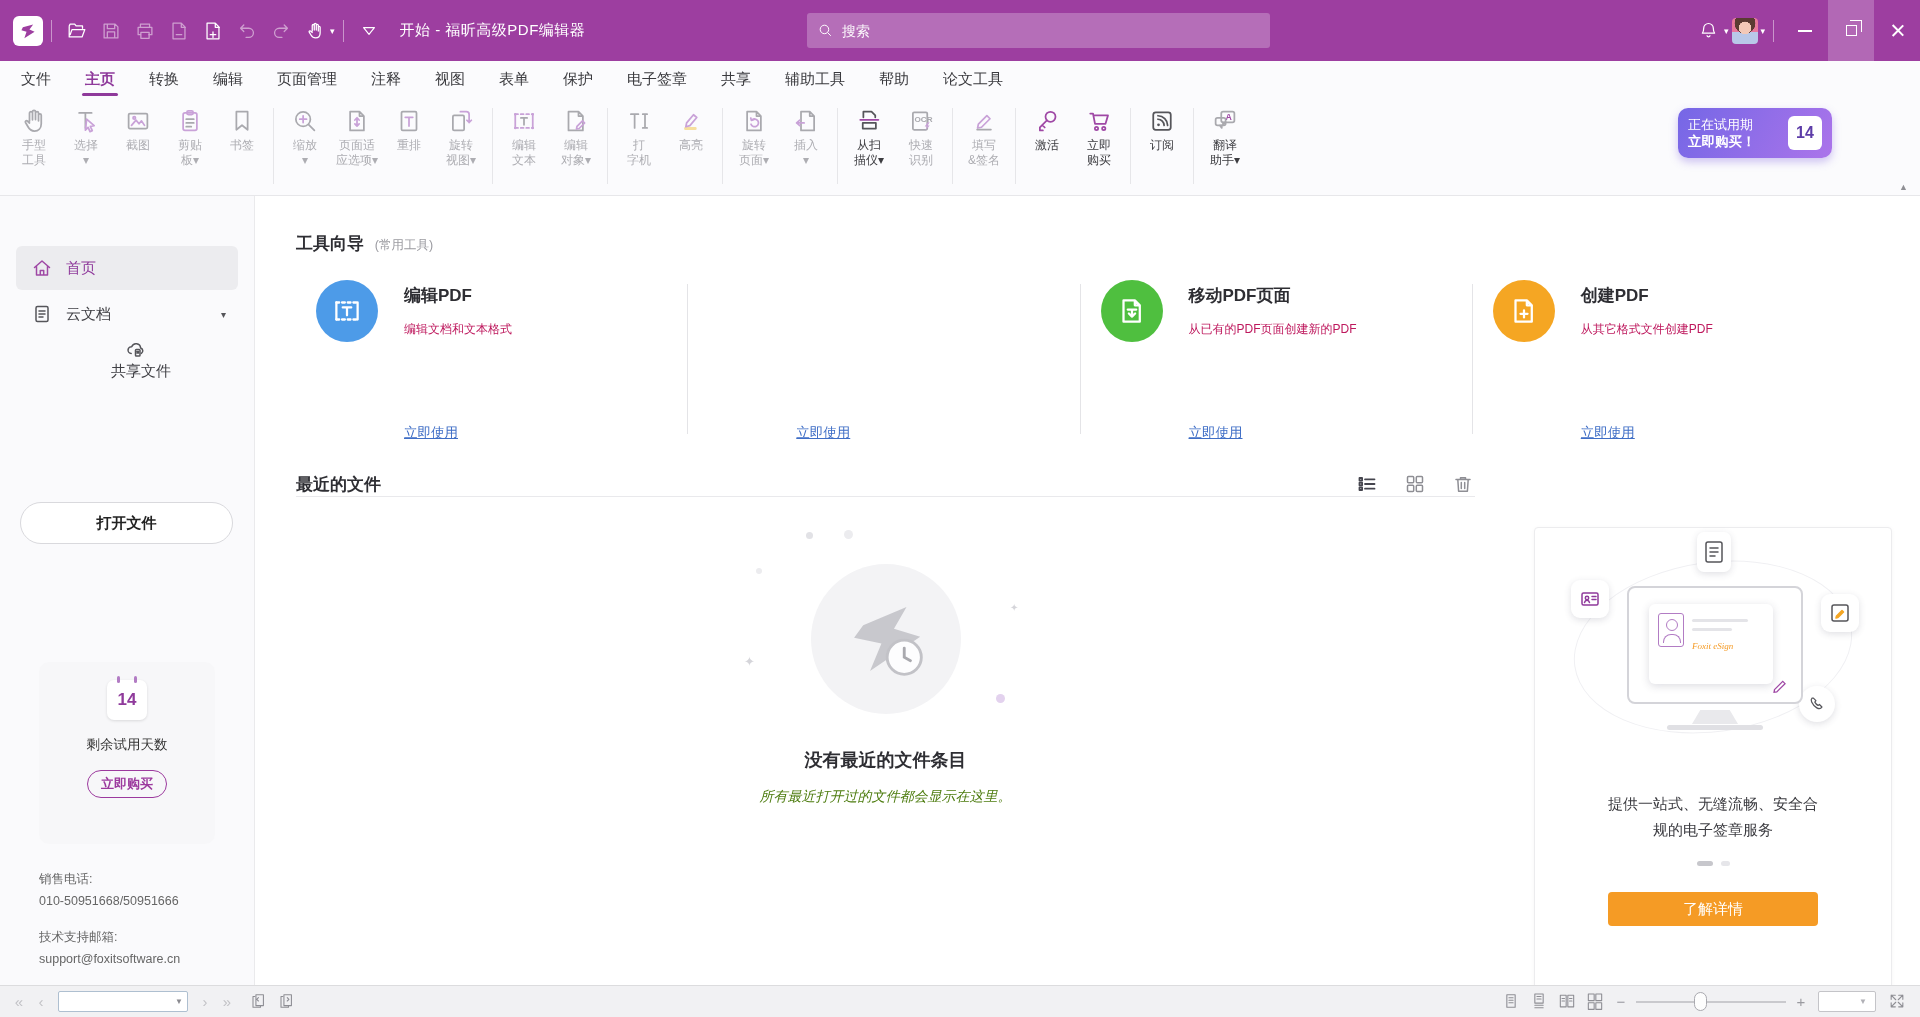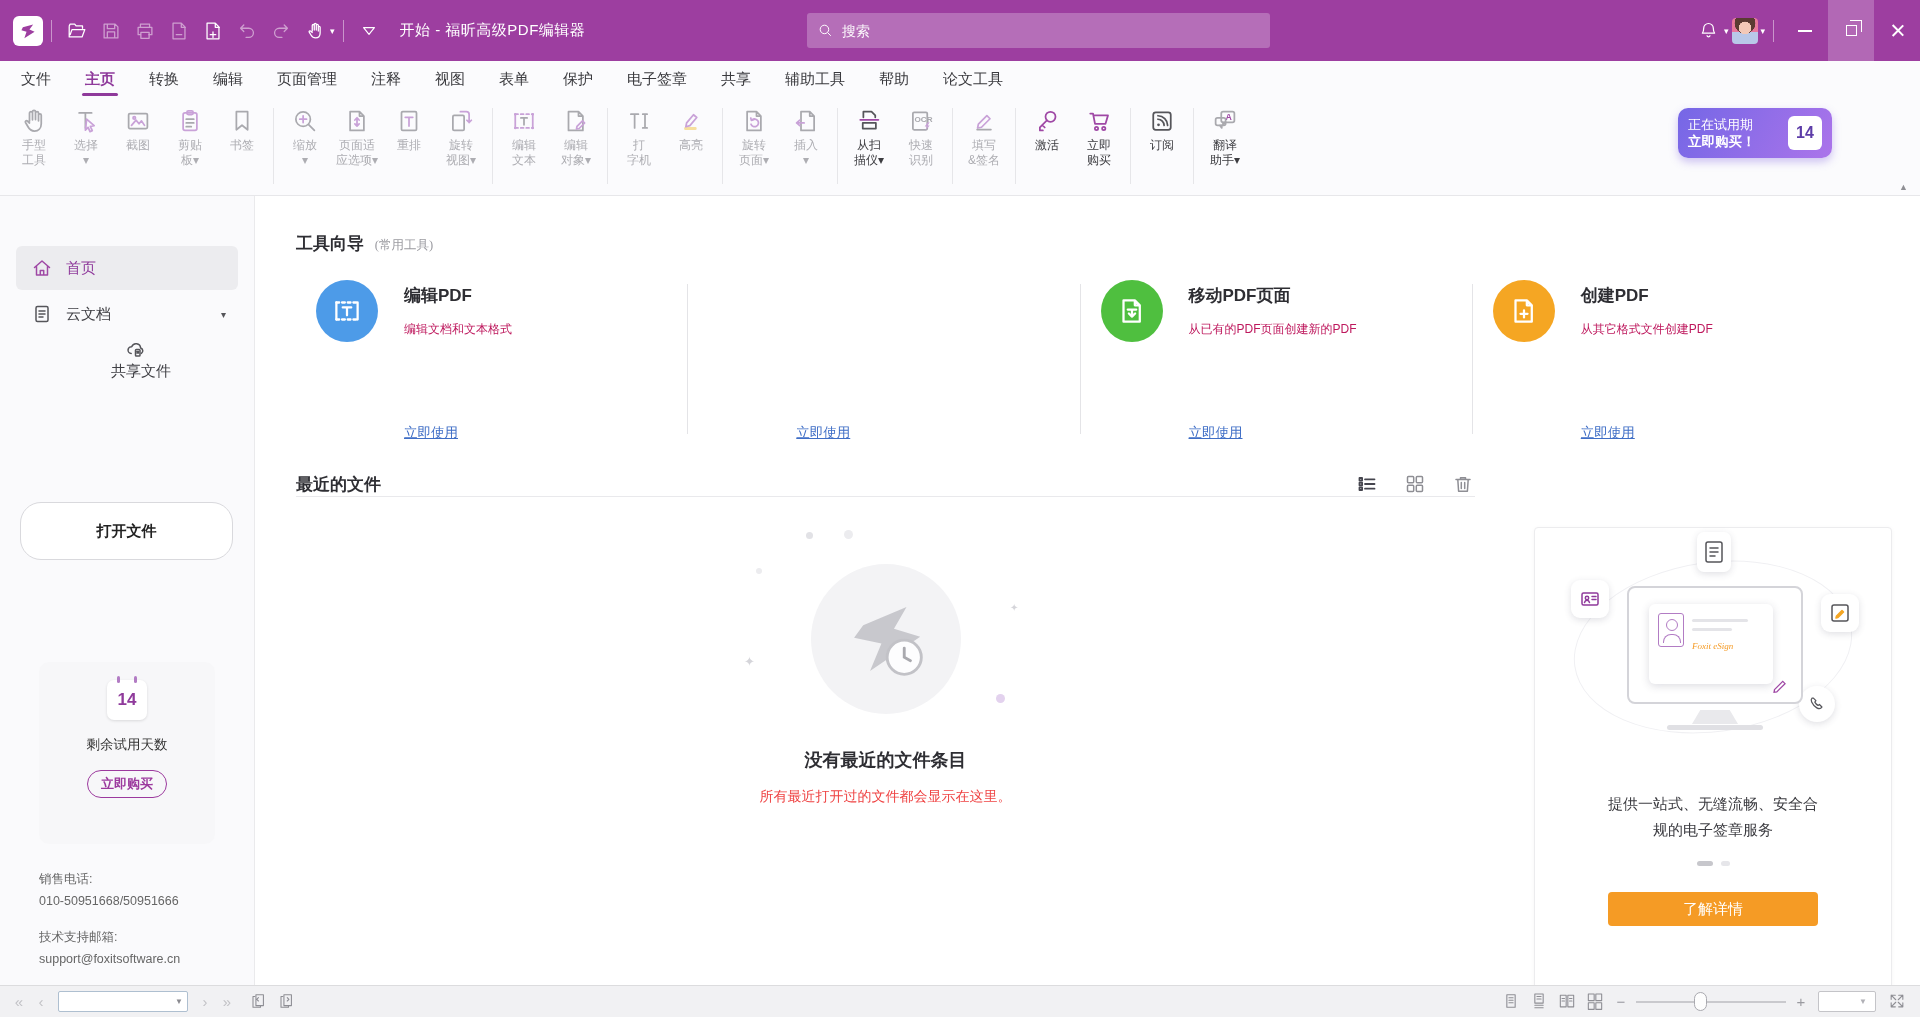--- a/index.html
+++ b/index.html
@@ -78,41 +78,41 @@
     background:#FAFAFC; border-right:1px solid #EAEAEC; }
   .side-item { height:44px; margin:2px 16px; border-radius:6px; display:flex; align-items:center;
     padding:0 14px; font-size:15px; color:#3F3F44; cursor:pointer; position:relative; }
   .side-item.active { background:#ECECEF; color:#8F3A9B; }
   .side-item .sicon { width:24px; height:24px; margin-right:12px; }
   .sicon svg { width:24px; height:24px; }
   .sicon path,.sicon rect,.sicon circle { fill:none; stroke-width:1.5; stroke-linecap:round; stroke-linejoin:round; }
   .sicon .dp { stroke:#9F48A5; } .sicon .d { stroke:#55555A; }
   .side-caret { position:absolute; right:12px; font-size:10px; color:#55555A; }
   .side-sub { padding-left:42px;flex-direction:column; }
-  #open-file-btn { position:absolute; left:20px; top:306px; width:213px; height:58px;
+  #open-file-btn { position:absolute; left:20px; top:306px; width:213px; height:42px;
     background:#fff; border:1px solid #D9D9DD; border-radius:21px; font-size:15px; font-weight:bold;
     color:#222; display:flex; align-items:center; justify-content:center; cursor:pointer; }
   #trial-card { position:absolute; left:39px; top:466px; width:176px; height:182px;
     background:#F7F7F9; border-radius:10px; display:flex; flex-direction:column; align-items:center; }
   #trial-card .daybox { margin-top:18px; width:40px; height:40px; background:#fff; border-radius:7px;
     box-shadow:0 1px 3px rgba(0,0,0,.12); color:#8F3A9B; font-size:17px; font-weight:bold;
     display:flex; align-items:center; justify-content:center; position:relative; }
   #trial-card .daybox::before,#trial-card .daybox::after { content:""; position:absolute; top:-4px;
     width:3px; height:7px; border-radius:2px; background:#B27CC4; }
   #trial-card .daybox::before { left:10px; } #trial-card .daybox::after { right:10px; }
   #trial-card .tlabel { margin-top:16px; font-size:13.5px; color:#333; }
   #trial-card .buy { margin-top:16px; width:80px; height:28px; border:1px solid #9C3A9E; border-radius:15px;
     color:#9C3A9E; font-size:13px; font-weight:bold; display:flex; align-items:center; justify-content:center; cursor:pointer; }
   #contact { position:absolute; left:39px; top:672px; font-size:12.5px; color:#666; line-height:22px; }
   #contact .blk { margin-bottom:14px; }
 
   
   #content { position:absolute; left:255px; top:196px; right:0; bottom:32px; background:#fff; }
   #tools-title { position:absolute; left:41px; top:36px; font-size:17px; font-weight:bold; color:#2E2E33; }
-  #tools-title .sub { font-size:12.5px; font-weight:normal; color:#9A9AA0; margin-left:6px;font-family:Liberation Serif, serif; }
+  #tools-title .sub { font-size:12.5px; font-weight:normal; color:#9A9AA0; margin-left:6px; }
   #cards { position:absolute; left:41px; top:84px; right:56px; height:168px; display:flex; }
   .card { flex:1; position:relative; padding-left:20px; }
   .card-head { display:flex; align-items:flex-start; }
   .card-ic { width:62px; height:62px; border-radius:50%; display:flex; align-items:center; justify-content:center; flex:0 0 62px; }
   .card-ic svg { width:34px; height:34px; }
   .card-ic path,.card-ic rect,.card-ic circle { fill:none; stroke:#fff; stroke-width:1.6; stroke-linecap:round; stroke-linejoin:round; }
   .card-body { margin-left:26px; padding-top:4px; }
   .card-title { font-size:17px; font-weight:bold; color:#2E2E33; }
   .card-desc { font-size:12px; color:#be185d; margin-top:14px; }
   .card-link { position:absolute; left:108px; bottom:6px; font-size:13.5px; color:#3F6EC6;
@@ -126,21 +126,21 @@
   .rh-ic svg { width:24px; height:24px; }
   .rh-ic path,.rh-ic rect { fill:none; stroke:#8E8E94; stroke-width:1.5; stroke-linecap:round; stroke-linejoin:round; }
   .rh-ic.active path,.rh-ic.active rect { stroke:#45454E; stroke-width:1.8; }
 
   #empty { position:absolute; left:41px; top:320px; width:1179px; text-align:center; }
   #empty-circle { width:150px; height:150px; border-radius:50%; background:#F3F3F5; margin:48px auto 0; position:relative; }
   #empty-circle svg { position:absolute; left:18px; top:18px; }
   .deco { position:absolute; border-radius:50%; }
   .sparkle { position:absolute; color:#D5D5DA; font-size:13px; }
   #empty-title { margin-top:34px; font-size:18px; font-weight:bold; color:#2E2E33; }
-  #empty-desc { margin-top:16px; font-size:14px; color:#ef4444; }
+  #empty-desc { margin-top:16px; font-size:14px; color:#4d7c0f;font-style:italic; }
 
   
   #promo { position:absolute; left:1279px; top:331px; width:358px; height:467px;
     background:#fff; border:1px solid #ECECEE; border-radius:4px; box-shadow:0 1px 4px rgba(0,0,0,.04); }
   #illus { position:relative; width:100%; height:255px; }
   #illus .orbit { position:absolute; left:38px; top:34px; width:280px; height:170px;
     border:1px solid #F0F0F3; border-radius:50%; transform:rotate(-8deg); }
   #monitor { position:absolute; left:92px; top:58px; width:176px; height:118px;
     border:2px solid #D4D4D9; border-radius:8px; background:#fff; }
   #monitor::after { content:""; position:absolute; left:63px; bottom:-22px; width:46px; height:14px;

